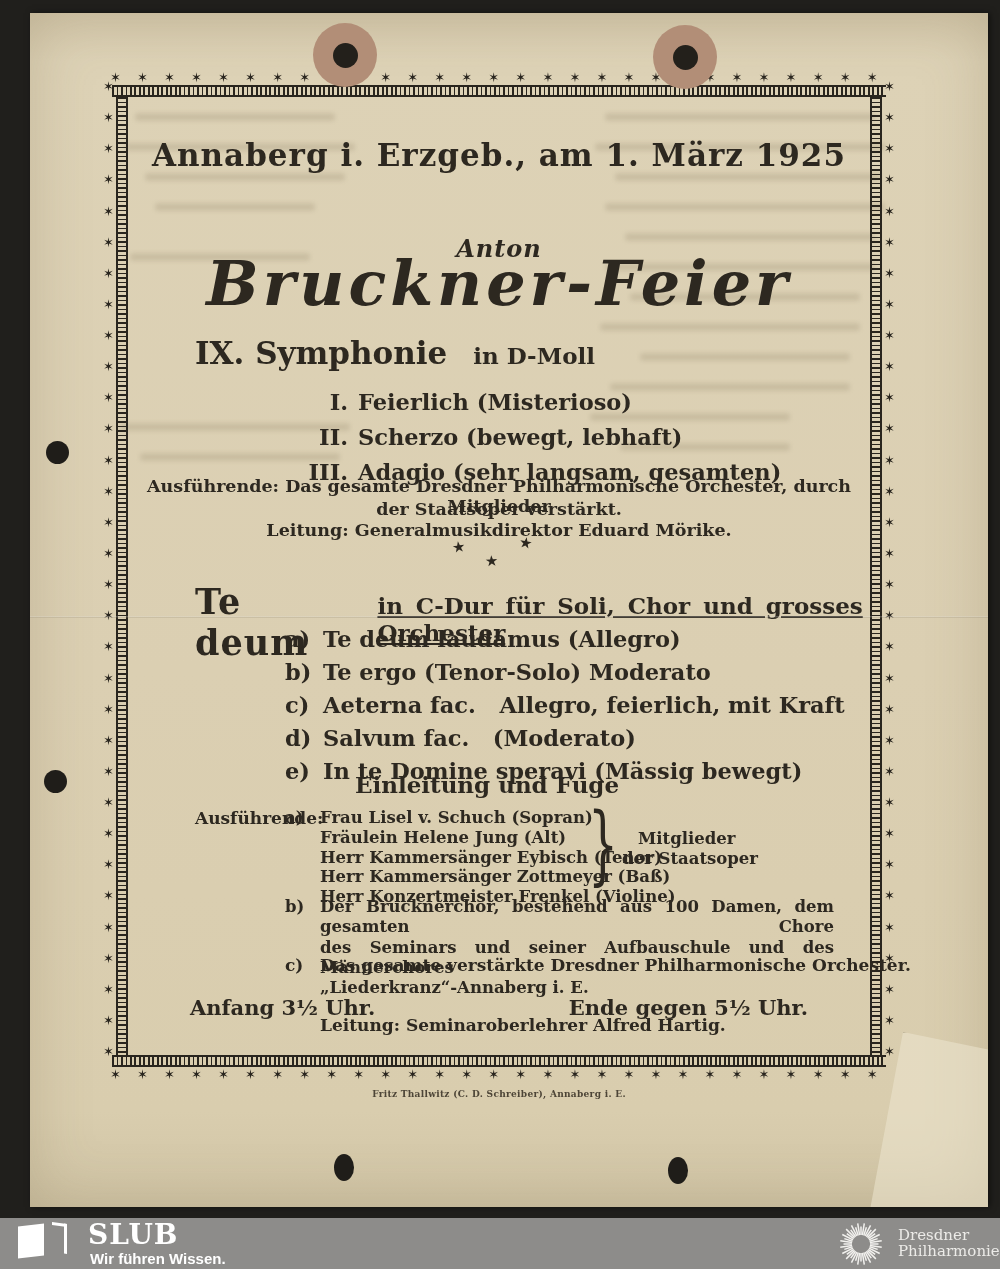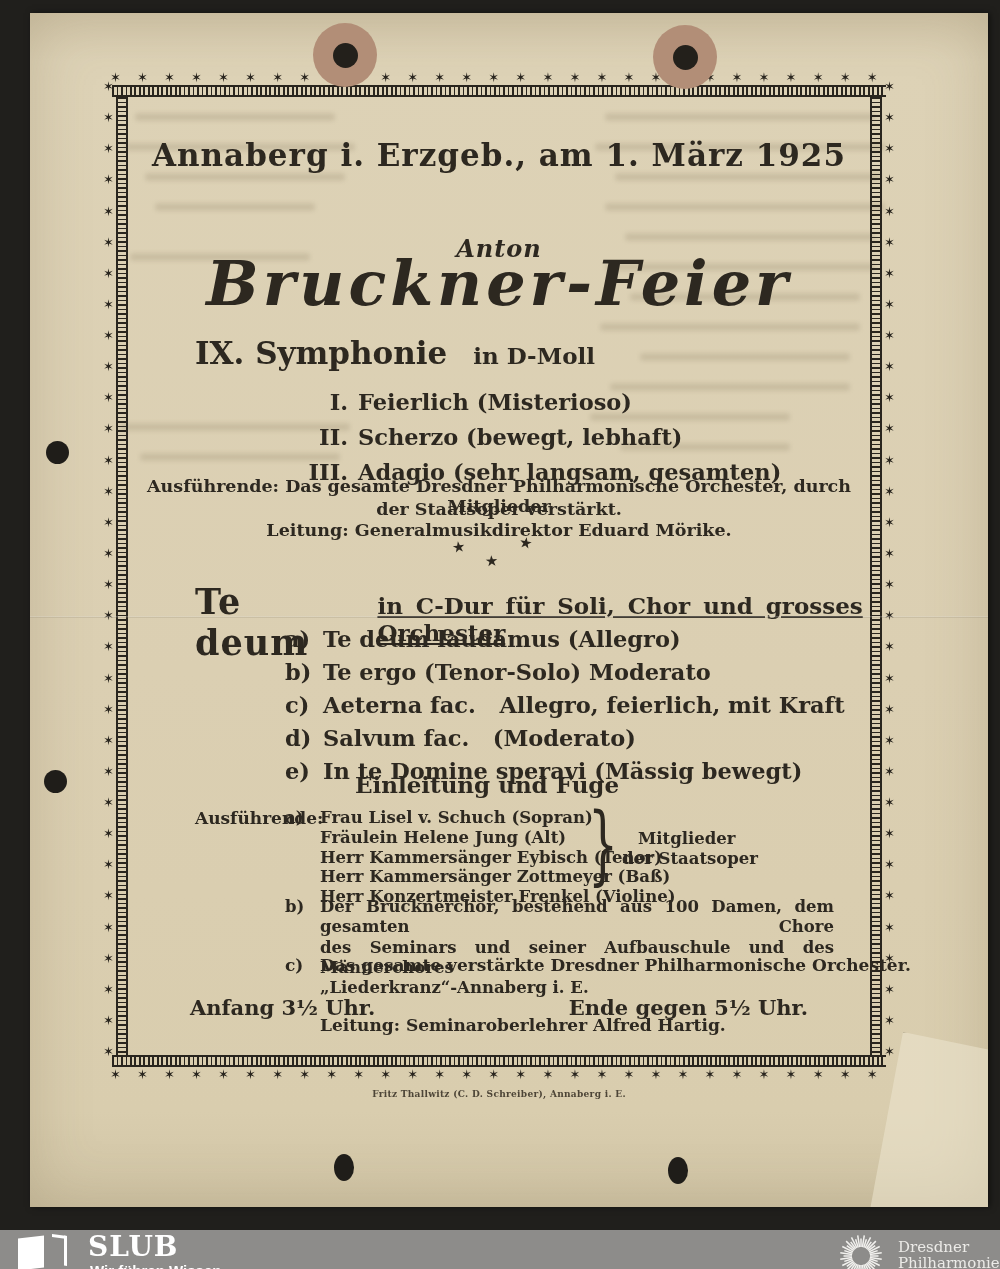--- a/index.html
+++ b/index.html
@@ -81,21 +81,21 @@
   .imprint{top:1076px;font-size:9px;font-weight:bold;letter-spacing:.3px;color:#4d4537;}
   
   .bleed i{position:absolute;display:block;height:8px;border-radius:4px;background:rgba(100,90,62,.15);filter:blur(2px);z-index:1;}
   .crease{position:absolute;left:0;right:0;top:603px;height:2px;z-index:4;
     background:linear-gradient(180deg,rgba(255,255,255,.28),rgba(90,78,52,.20));}
   .tear{position:absolute;right:0;bottom:0;width:125px;height:175px;z-index:4;
     background:rgba(236,229,208,.55);clip-path:polygon(32% 0,100% 10%,100% 100%,6% 100%);}
   .tear::before{content:"";position:absolute;left:0;top:0;width:100%;height:100%;
     border-top:1px solid rgba(110,98,70,.45);clip-path:polygon(32% 0,100% 10%,100% 12%,33% 2%);}
   
-  .footer{position:absolute;left:0;right:0;bottom:0;height:39px;background:#8d8c8a;z-index:8;
+  .footer{position:absolute;left:0;right:0;bottom:0;height:51px;background:#8d8c8a;z-index:8;
     font-family:"Liberation Sans",sans-serif;}
   .slub-book-solid{position:absolute;left:18px;top:7px;width:26px;height:32px;background:#fff;transform:skewY(-7deg);}
   .slub-book-outline{position:absolute;left:52px;top:5px;width:12px;height:27px;
     border-top:3px solid #fff;border-right:3px solid #fff;transform:skewY(7deg);}
   .slub-name{position:absolute;left:88px;top:0px;color:#fff;font-size:28px;font-weight:bold;
     font-family:"DejaVu Serif",serif;letter-spacing:1px;}
   .slub-tagline{position:absolute;left:90px;top:32px;color:#fff;font-size:15px;font-weight:bold;}
   .dp-logo{position:absolute;left:838px;top:3px;}
   .dp-text{position:absolute;left:898px;top:9px;color:#ecebe8;font-size:15px;line-height:16px;
     font-family:"DejaVu Serif",serif;}

